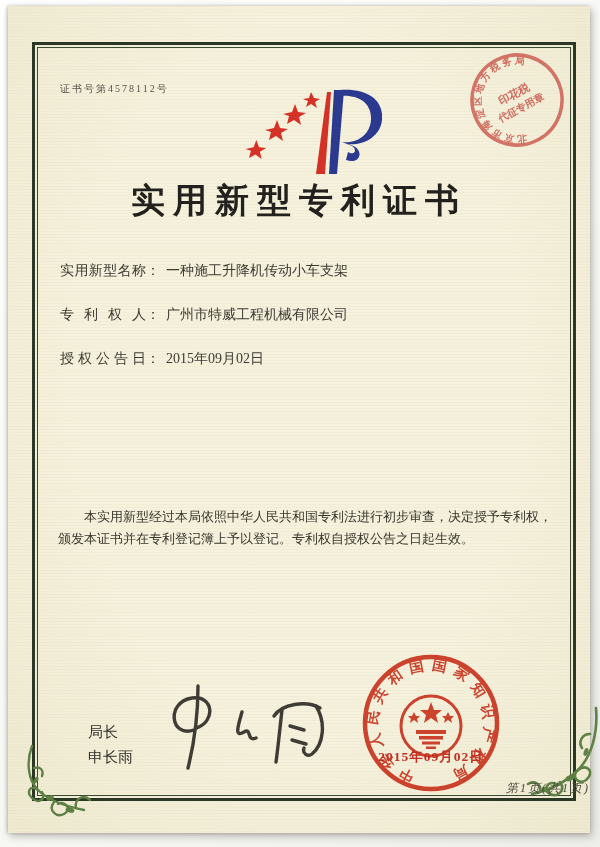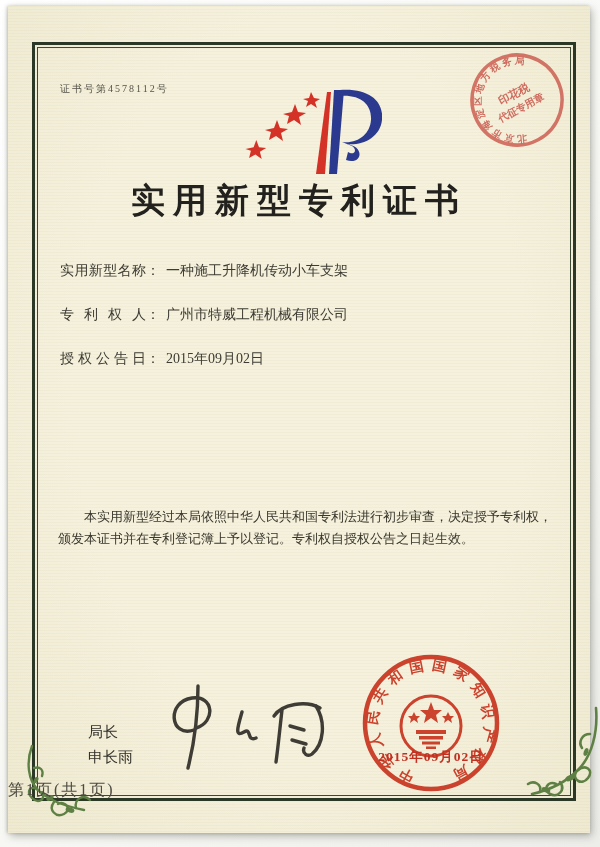--- a/index.html
+++ b/index.html
@@ -33,22 +33,22 @@
   .paras p{margin:0;font-size:13px;line-height:21.5px;text-indent:2em;text-align:justify;}
   .sig-block{position:absolute;left:80px;top:704px;font-size:15px;color:#32302a;line-height:25px;font-family:"Liberation Sans","DejaVu Sans",sans-serif;margin-top:9px;}
   .sig-svg{position:absolute;left:142px;top:676px;}
   .seal{position:absolute;left:352px;top:646px;width:142px;height:142px;opacity:.92;}
   .seal-date{
     position:absolute;left:352px;top:742px;width:142px;text-align:center;
     color:#c03122;font-size:13.5px;font-weight:bold;letter-spacing:1px;
   }
   .stamp{position:absolute;left:459px;top:44px;width:100px;height:100px;transform:rotate(-28deg);opacity:.85;}
   .footer{
-    position:absolute;left:0;top:774px;width:100%;text-align:left;
-    font-size:16px;letter-spacing:2px;color:#4c4a40;
+    position:absolute;left:0;top:774px;width:100%;text-align:right;
+    font-size:12px;letter-spacing:2px;color:#4c4a40;font-style:italic;
   }
   .orn-bl{position:absolute;left:16px;top:734px;width:74px;height:80px;}
   .orn-br{position:absolute;left:518px;top:698px;width:76px;height:96px;}
 </style>
 </head>
 <body>
 
 <div class="photo">
   <div class="paper">
 

